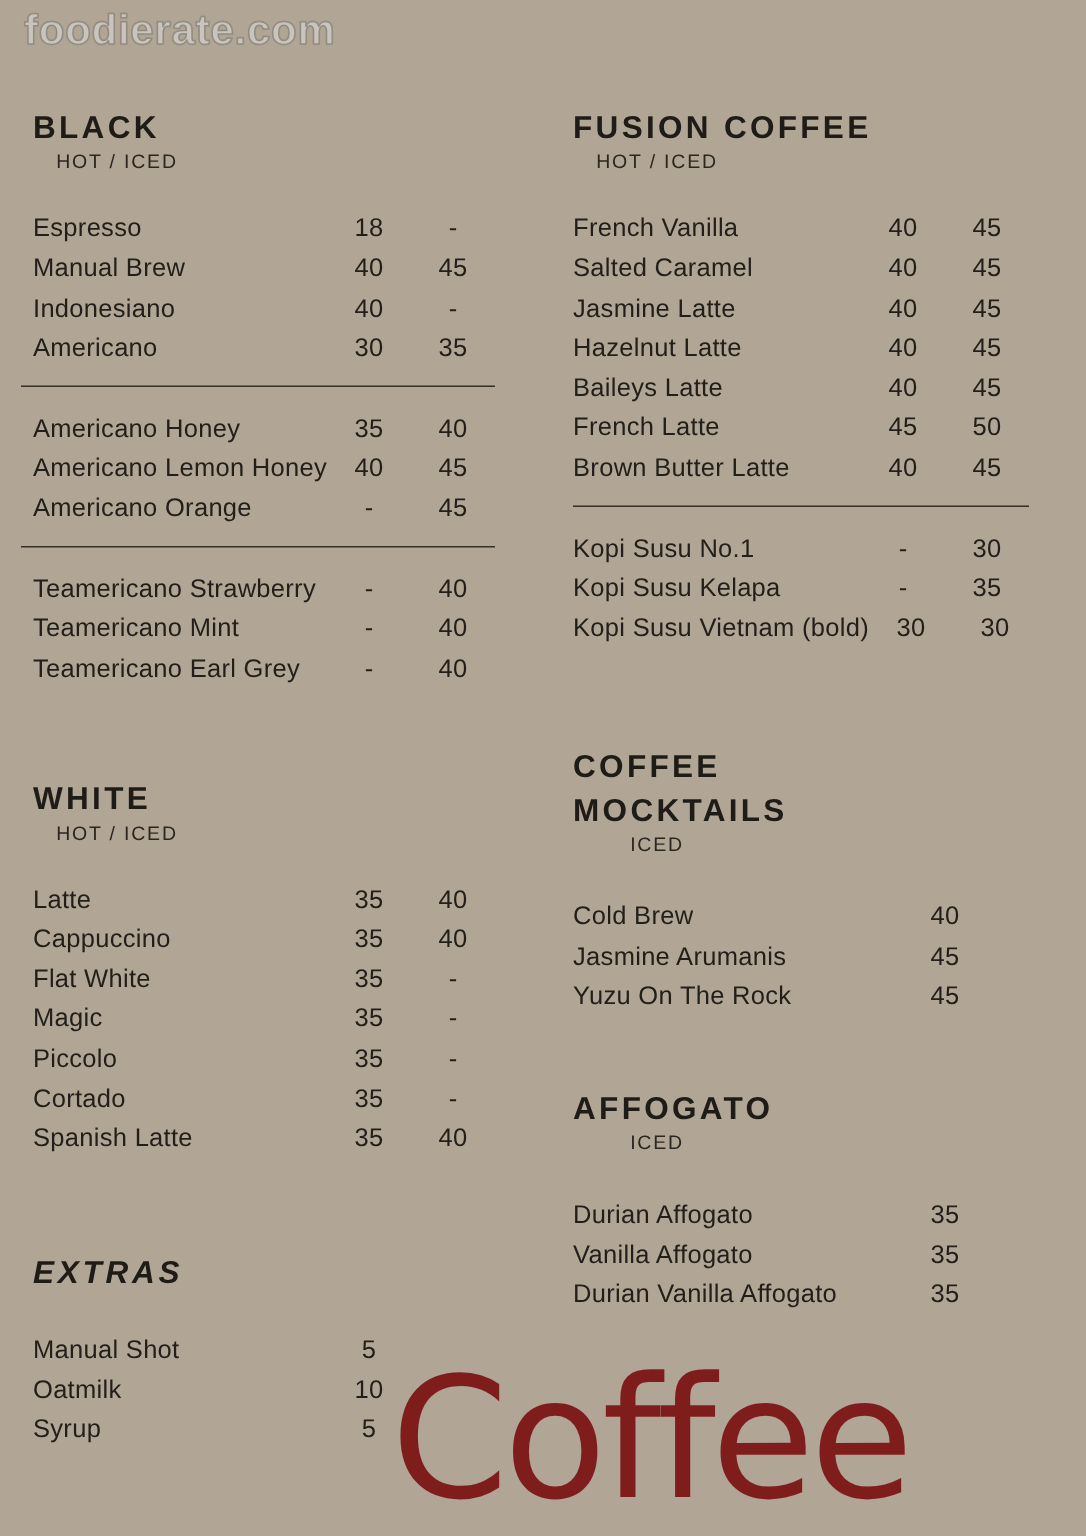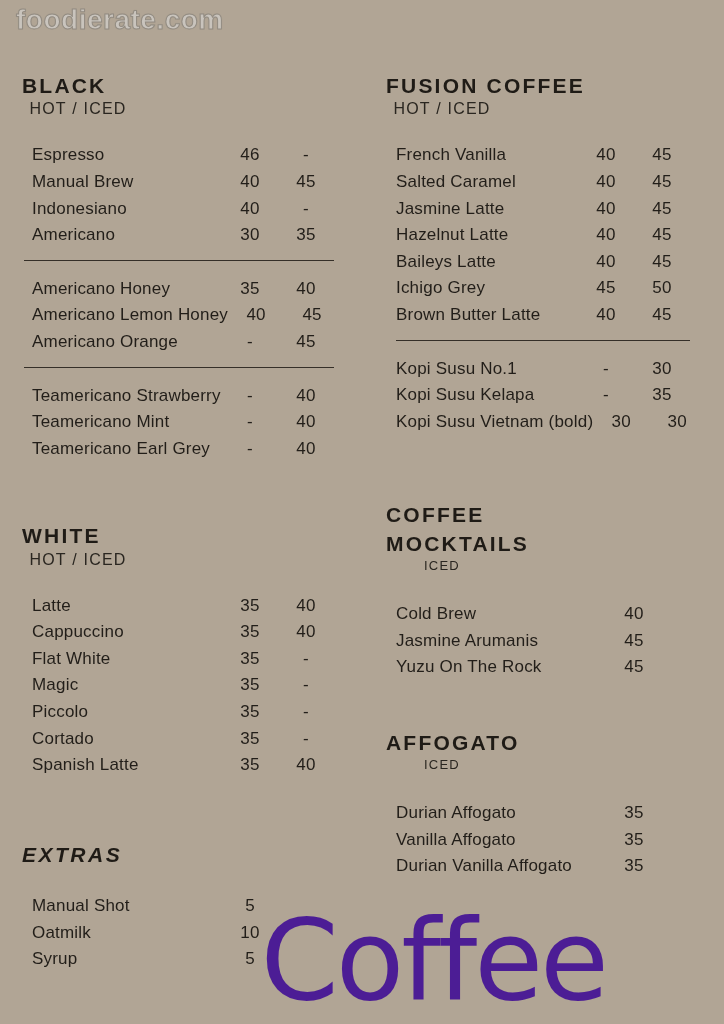--- a/index.html
+++ b/index.html
@@ -37,24 +37,24 @@
     flex-direction: column;
   }
   .sec-title {
     margin: 0; font-size: 21px; font-weight: 600;
     letter-spacing: 2.2px; color: #1f1b16; line-height: 1.35;
   }
   .sec-title.two-line { width: 170px; }
   .sec-title.italic { font-style: italic; letter-spacing: 2.5px; font-weight: 700; }
   .price-head {
     width: 112px; text-align: center; flex: none;
-    font-size: 16px; letter-spacing: 1.2px; color: #2a2620;
-  }
-
-  .rows { display: block; margin-left: 10px; }
+    font-size: 13px; letter-spacing: 1.2px; color: #2a2620;
+  }
+
+  .rows { display: block; }
   .row { display: flex; line-height: 26.6px; font-size: 17px; letter-spacing: 0.2px; }
   .item-name { flex: 1; white-space: nowrap; }
   .cell { width: 56px; flex: none; text-align: center; }
   .cell.wide { width: 112px; }
 
   .divider {
     border-top: 1.6px solid #352f28;
     margin: 11px 0 15px -8px;
   }
   .col.right .divider { margin-left: 0; }
@@ -63,21 +63,21 @@
   .extras-gap   { margin-top: 62px; }
   .mocktail-gap { margin-top: 66px; }
   .affogato-gap { margin-top: 48px; }
   .mocktail-gap .sec-head, .affogato-gap .sec-head { margin-bottom: 28px; }
   .mocktail-gap .price-head, .affogato-gap .price-head { font-size: 13px; }
 
   .brand {
     position: absolute; right: 14px; bottom: 8px;
     font-family: "DejaVu Sans", sans-serif;
     font-size: 112px; line-height: 1; letter-spacing: -3px;
-    color: #4c1d95; font-weight: 400;
+    color: #7f1d1d; font-weight: 400;
   }
 </style>
 </head>
 <body>
 
 <div class="page">
 
   <div class="watermark">foodierate.com</div>
 
   <div class="columns">
@@ -85,21 +85,21 @@
     <div class="col left">
 
       <section class="menu-section">
         <div class="sec-head">
           <h2 class="sec-title">BLACK</h2>
           <span class="price-head">HOT / ICED</span>
         </div>
         <div class="rows">
             <div class="row">
               <span class="item-name">Espresso</span>
-              <span class="cell">46</span>
+              <span class="cell">18</span>
               <span class="cell">-</span>
             </div>
             <div class="row">
               <span class="item-name">Manual Brew</span>
               <span class="cell">40</span>
               <span class="cell">45</span>
             </div>
             <div class="row">
               <span class="item-name">Indonesiano</span>
               <span class="cell">40</span>
@@ -241,21 +241,21 @@
               <span class="item-name">Hazelnut Latte</span>
               <span class="cell">40</span>
               <span class="cell">45</span>
             </div>
             <div class="row">
               <span class="item-name">Baileys Latte</span>
               <span class="cell">40</span>
               <span class="cell">45</span>
             </div>
             <div class="row">
-              <span class="item-name">Ichigo Grey</span>
+              <span class="item-name">French Latte</span>
               <span class="cell">45</span>
               <span class="cell">50</span>
             </div>
             <div class="row">
               <span class="item-name">Brown Butter Latte</span>
               <span class="cell">40</span>
               <span class="cell">45</span>
             </div>
             <div class="divider"></div>
             <div class="row">

